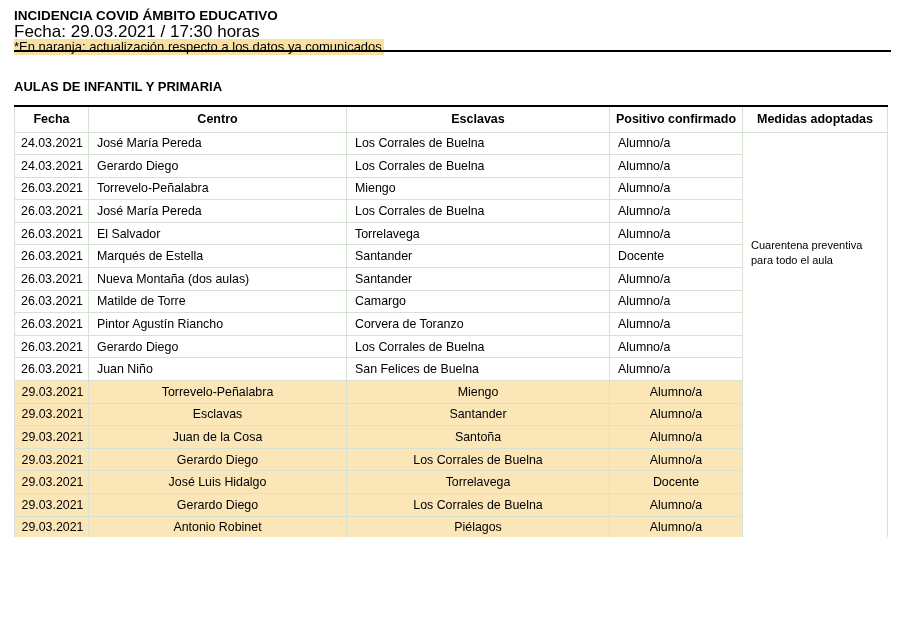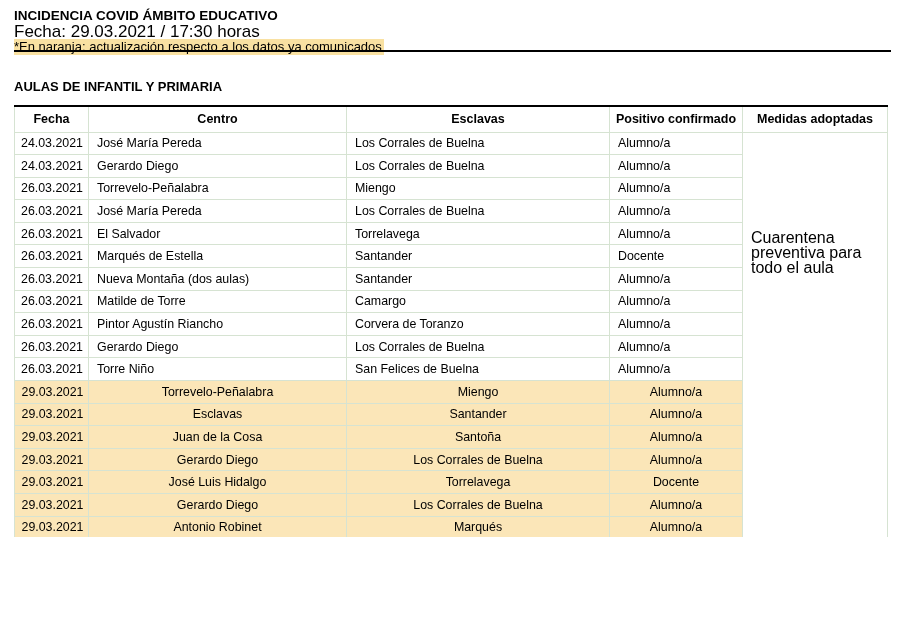--- a/index.html
+++ b/index.html
@@ -62,21 +62,21 @@
     background: #ffffff !important;
     vertical-align: top;
     padding: 0;
     white-space: normal;
   }
   .quarantine-note {
     height: 240px;
     display: flex;
     align-items: center;
     padding: 4px 8px;
-    font-size: 16px;
+    font-size: 11px;
     line-height: 15px;
   }
   .footer-note {
     position: absolute; left: 10px; top: 566px;
     width: 886px;
     font-style: italic;
     font-size: 13.6px;
     line-height: 19px;
   }
 </style>
@@ -173,21 +173,21 @@
       <td class="c-positivo">Alumno/a</td>
     </tr>
         <tr>
       <td class="c-fecha">26.03.2021</td>
       <td class="c-centro">Gerardo Diego</td>
       <td class="c-municipio">Los Corrales de Buelna</td>
       <td class="c-positivo">Alumno/a</td>
     </tr>
         <tr>
       <td class="c-fecha">26.03.2021</td>
-      <td class="c-centro">Torre Niño</td>
+      <td class="c-centro">Juan Niño</td>
       <td class="c-municipio">San Felices de Buelna</td>
       <td class="c-positivo">Alumno/a</td>
     </tr>
         <tr class="hl">
       <td class="c-fecha">29.03.2021</td>
       <td class="c-centro">Torrevelo-Peñalabra</td>
       <td class="c-municipio">Miengo</td>
       <td class="c-positivo">Alumno/a</td>
     </tr>
         <tr class="hl">
@@ -216,21 +216,21 @@
     </tr>
         <tr class="hl">
       <td class="c-fecha">29.03.2021</td>
       <td class="c-centro">Gerardo Diego</td>
       <td class="c-municipio">Los Corrales de Buelna</td>
       <td class="c-positivo">Alumno/a</td>
     </tr>
         <tr class="hl">
       <td class="c-fecha">29.03.2021</td>
       <td class="c-centro">Antonio Robinet</td>
-      <td class="c-municipio">Marqués</td>
+      <td class="c-municipio">Piélagos</td>
       <td class="c-positivo">Alumno/a</td>
     </tr>
         <tr class="hl">
       <td class="c-fecha">29.03.2021</td>
       <td class="c-centro">Gloria Fuertes</td>
       <td class="c-municipio">Camargo</td>
       <td class="c-positivo">Alumno/a</td>
     </tr>
       </tbody>
   </table>

